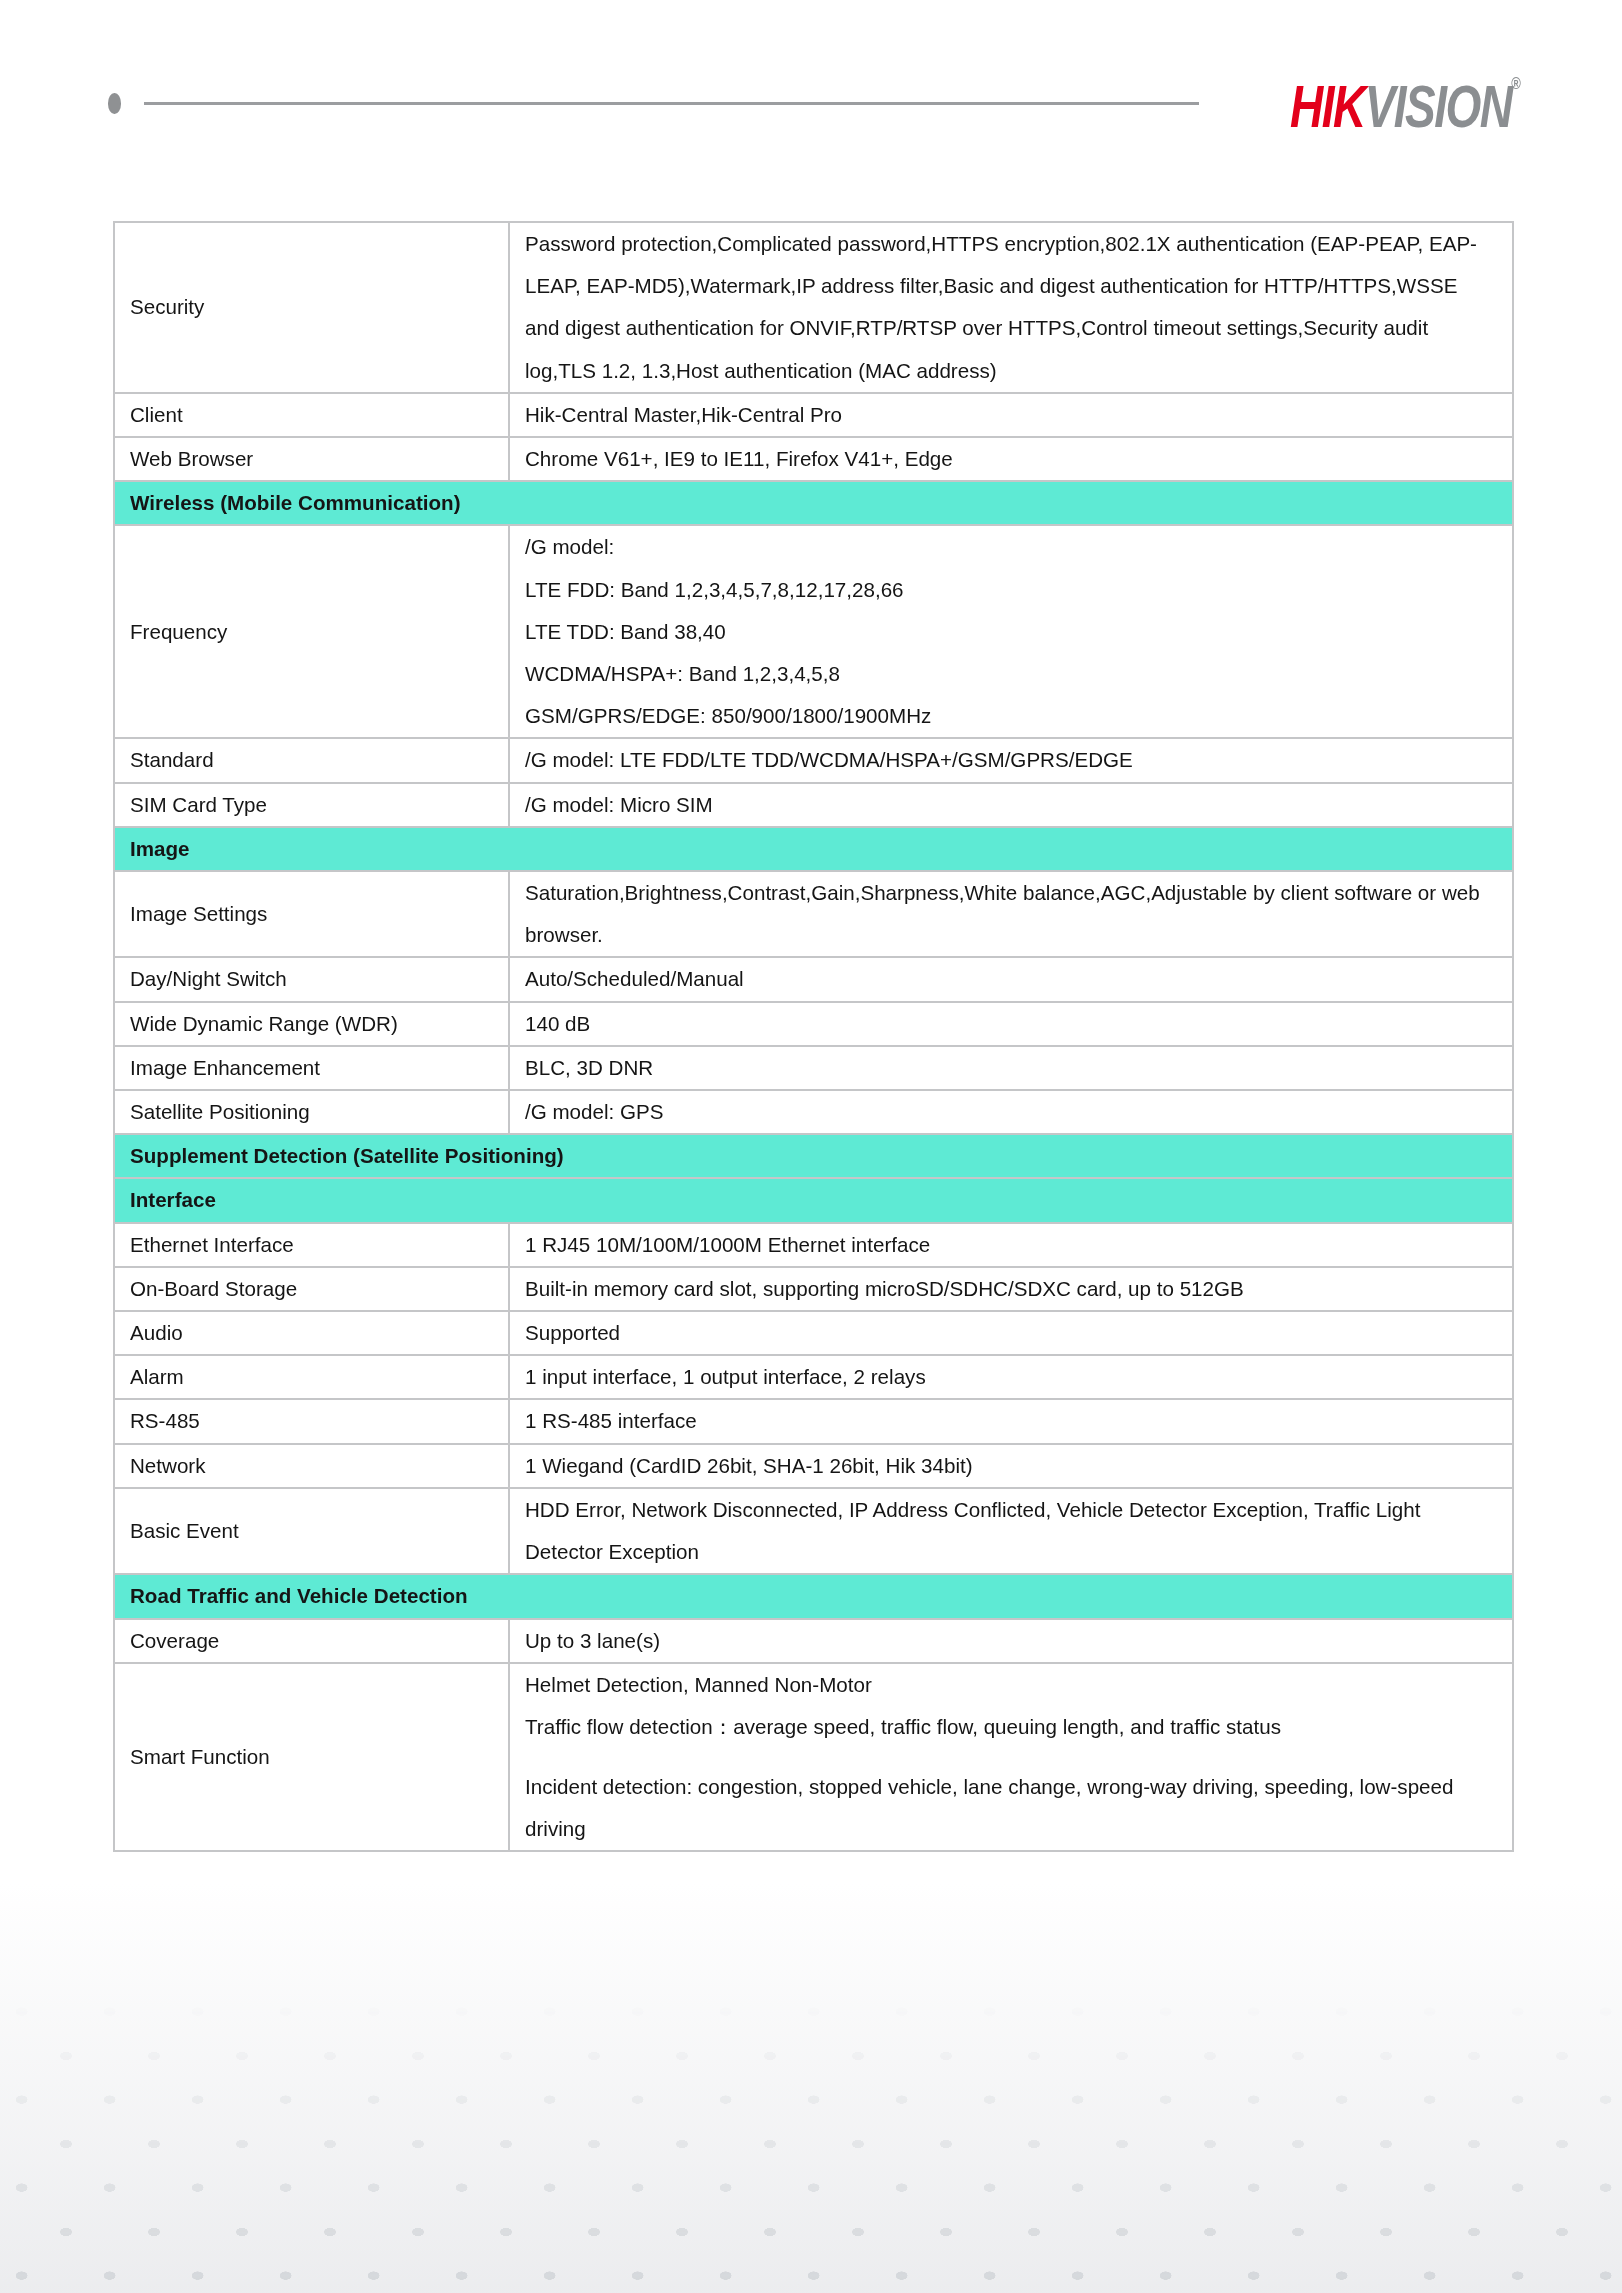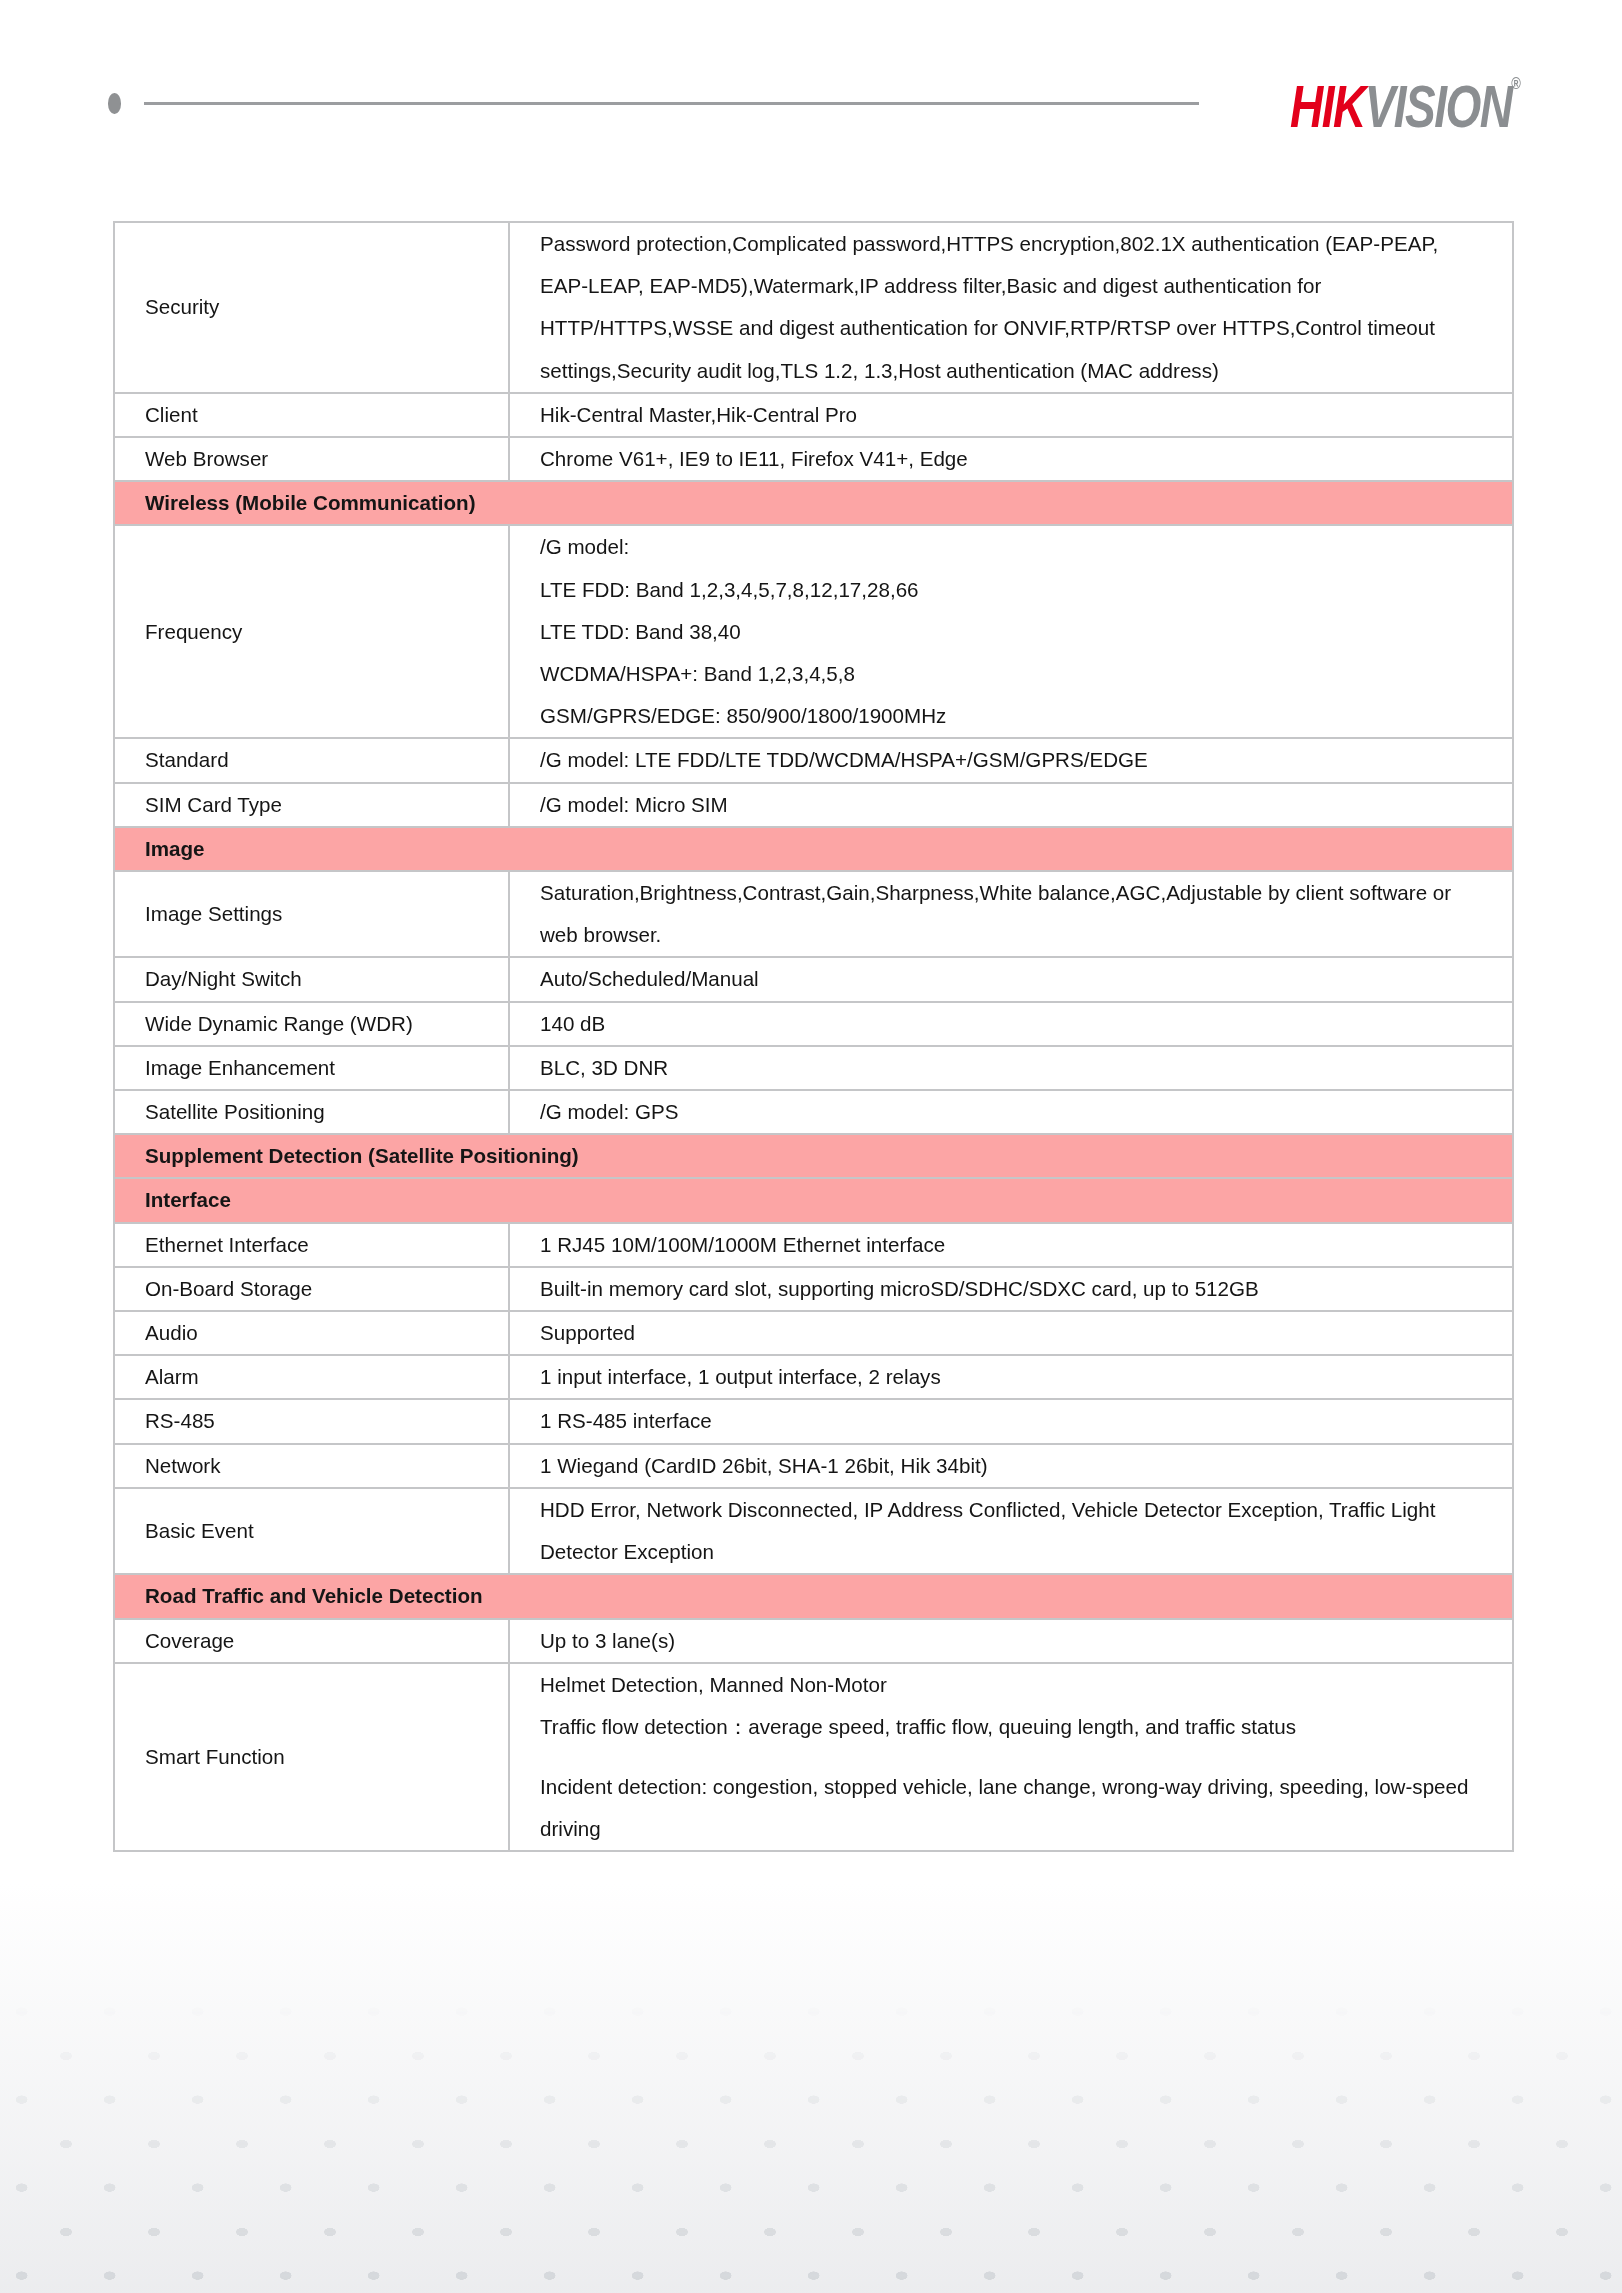--- a/index.html
+++ b/index.html
@@ -68,25 +68,25 @@
     border-collapse: collapse;
     table-layout: fixed;
   }
   col.c1 { width: 395px; }
   col.c2 { width: 1004px; }
   td {
     border: 2px solid #c5c6c8;
     vertical-align: middle;
     font-size: 20.6px;
     line-height: 2.05;
-    padding: 0 30px;
+    padding: 0 15px;
     word-wrap: break-word;
   }
   td.section-cell {
-    background: #fca5a5;
+    background: #5eead4;
     font-weight: bold;
   }
   .vline:empty { height: 17.6px; }
 
   
   .footer-tint {
     position: absolute;
     left: 0; right: 0; bottom: 0;
     height: 412px;
     background: linear-gradient(to bottom, rgba(233,234,237,0) 0%, rgba(229,230,233,0.75) 100%);

